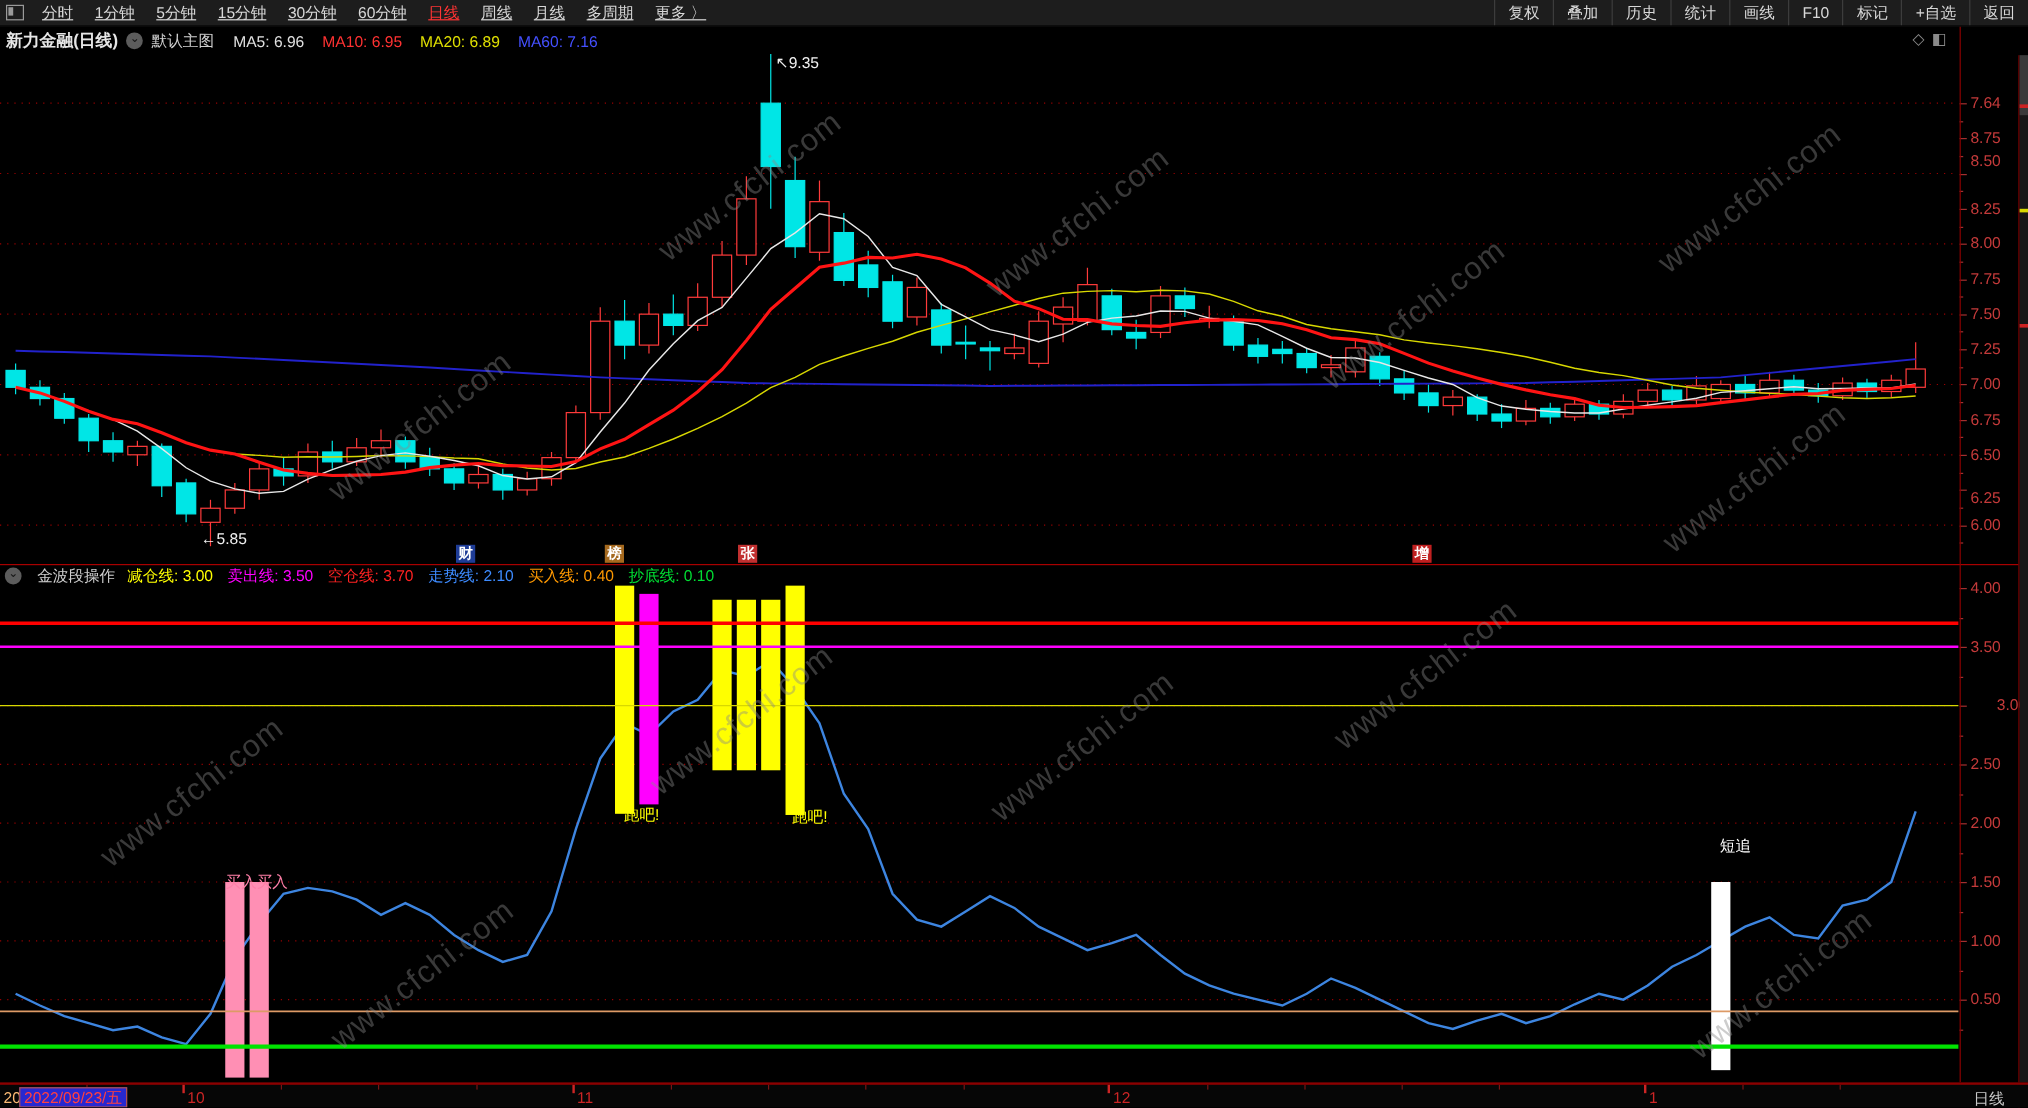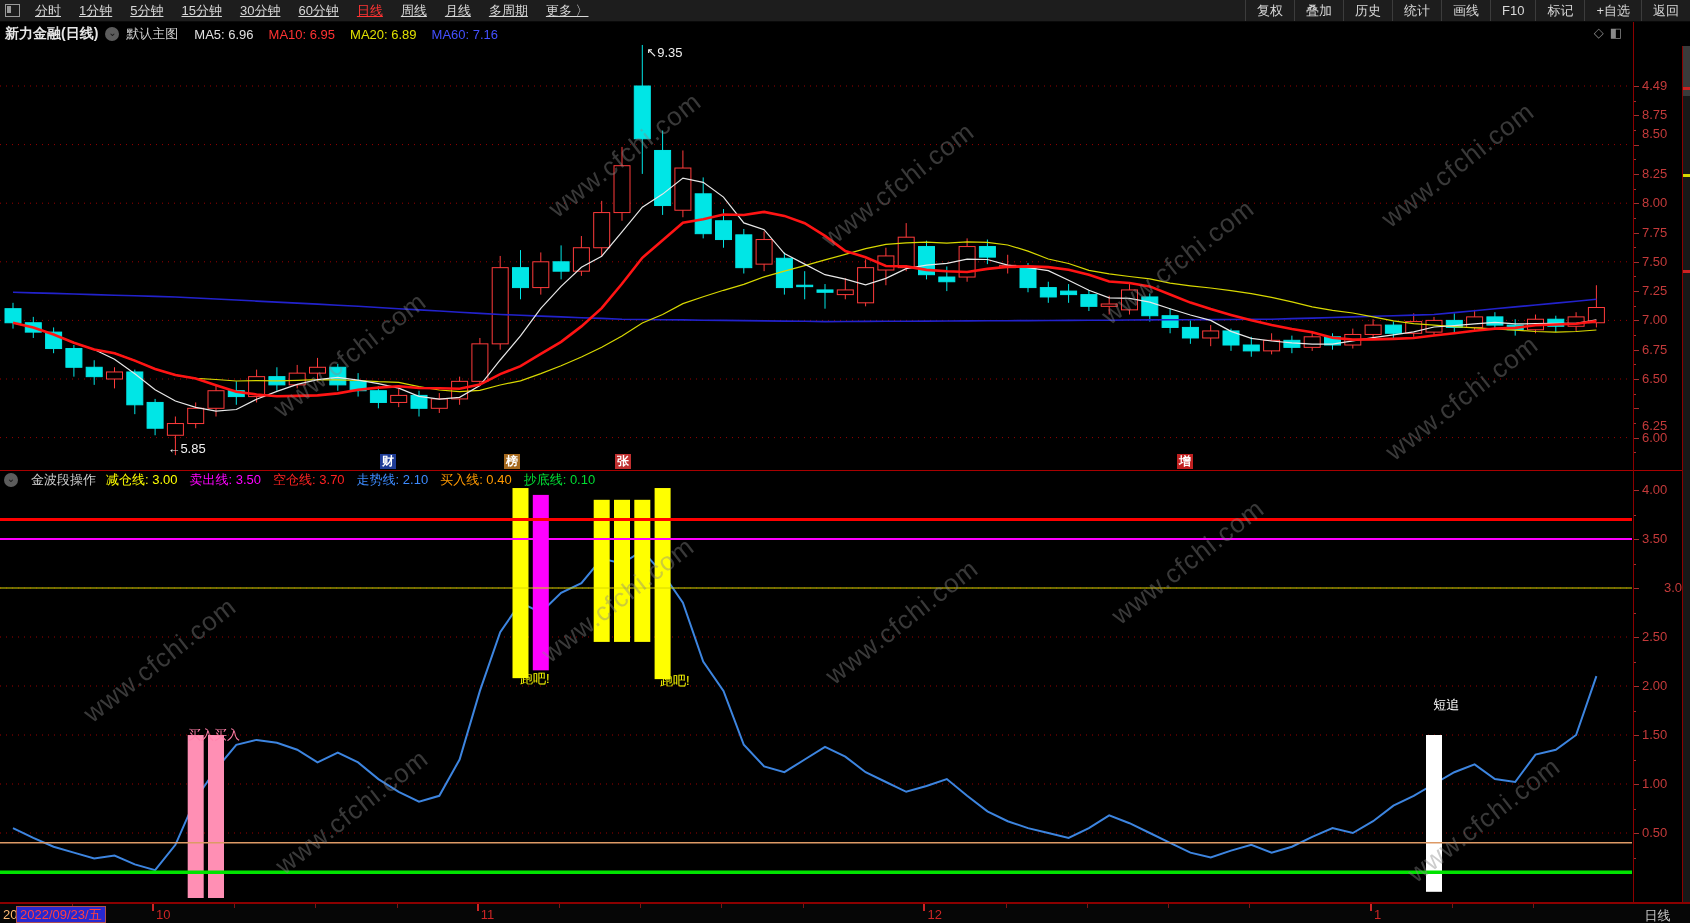--- a/index.html
+++ b/index.html
@@ -338,21 +338,21 @@
       <text x="534.71" y="195.27999999999997" fill="#ffff00" font-size="13" text-anchor="middle">跑吧!</text>
       <text x="674.7800000000001" y="197.24" fill="#ffff00" font-size="13" text-anchor="middle">跑吧!</text>
       <text x="1446.1799999999998" y="220.76" fill="#ffffff" font-size="13" text-anchor="middle">短追</text>
     </svg>
 
   <div class="vline" style="left:1633px;top:22px;height:880px;"></div>
   <div class="vline" style="left:1682px;top:46px;height:877px;"></div>
 
   <div id="axes">
       <div class="tick" style="left:1633px;width:6px;top:86px"></div>
-      <div class="axlab" style="left:1642px;top:78px">4.49</div>
+      <div class="axlab" style="left:1642px;top:78px">7.64</div>
       <div class="tick" style="left:1633px;width:3px;top:100.65px"></div>
       <div class="tick" style="left:1633px;width:6px;top:115.3px"></div>
       <div class="axlab" style="left:1642px;top:107.3px">8.75</div>
       <div class="tick" style="left:1633px;width:3px;top:129.95px"></div>
       <div class="tick" style="left:1633px;width:6px;top:144.6px"></div>
       <div class="axlab" style="left:1642px;top:126px">8.50</div>
       <div class="tick" style="left:1633px;width:3px;top:159.25px"></div>
       <div class="tick" style="left:1633px;width:6px;top:173.9px"></div>
       <div class="axlab" style="left:1642px;top:165.9px">8.25</div>
       <div class="tick" style="left:1633px;width:3px;top:188.55px"></div>
@@ -371,21 +371,21 @@
       <div class="tick" style="left:1633px;width:6px;top:320.4px"></div>
       <div class="axlab" style="left:1642px;top:312.4px">7.00</div>
       <div class="tick" style="left:1633px;width:3px;top:335.04999999999995px"></div>
       <div class="tick" style="left:1633px;width:6px;top:349.7px"></div>
       <div class="axlab" style="left:1642px;top:341.7px">6.75</div>
       <div class="tick" style="left:1633px;width:3px;top:364.34999999999997px"></div>
       <div class="tick" style="left:1633px;width:6px;top:379px"></div>
       <div class="axlab" style="left:1642px;top:371px">6.50</div>
       <div class="tick" style="left:1633px;width:3px;top:393.65px"></div>
       <div class="tick" style="left:1633px;width:6px;top:408.3px"></div>
-      <div class="axlab" style="left:1642px;top:418px">6.25</div>
+      <div class="axlab" style="left:1642px;top:407px">6.25</div>
       <div class="tick" style="left:1633px;width:3px;top:422.95px"></div>
       <div class="tick" style="left:1633px;width:6px;top:437.6px"></div>
       <div class="axlab" style="left:1642px;top:429.6px">6.00</div>
       <div class="tick" style="left:1633px;width:3px;top:452.25px"></div>
       <div class="tick" style="left:1633px;width:6px;top:490px"></div>
       <div class="axlab" style="left:1642px;top:482px">4.00</div>
       <div class="tick" style="left:1633px;width:3px;top:514.5px"></div>
       <div class="tick" style="left:1633px;width:6px;top:539px"></div>
       <div class="axlab" style="left:1642px;top:531px">3.50</div>
       <div class="tick" style="left:1633px;width:3px;top:563.5px"></div>

